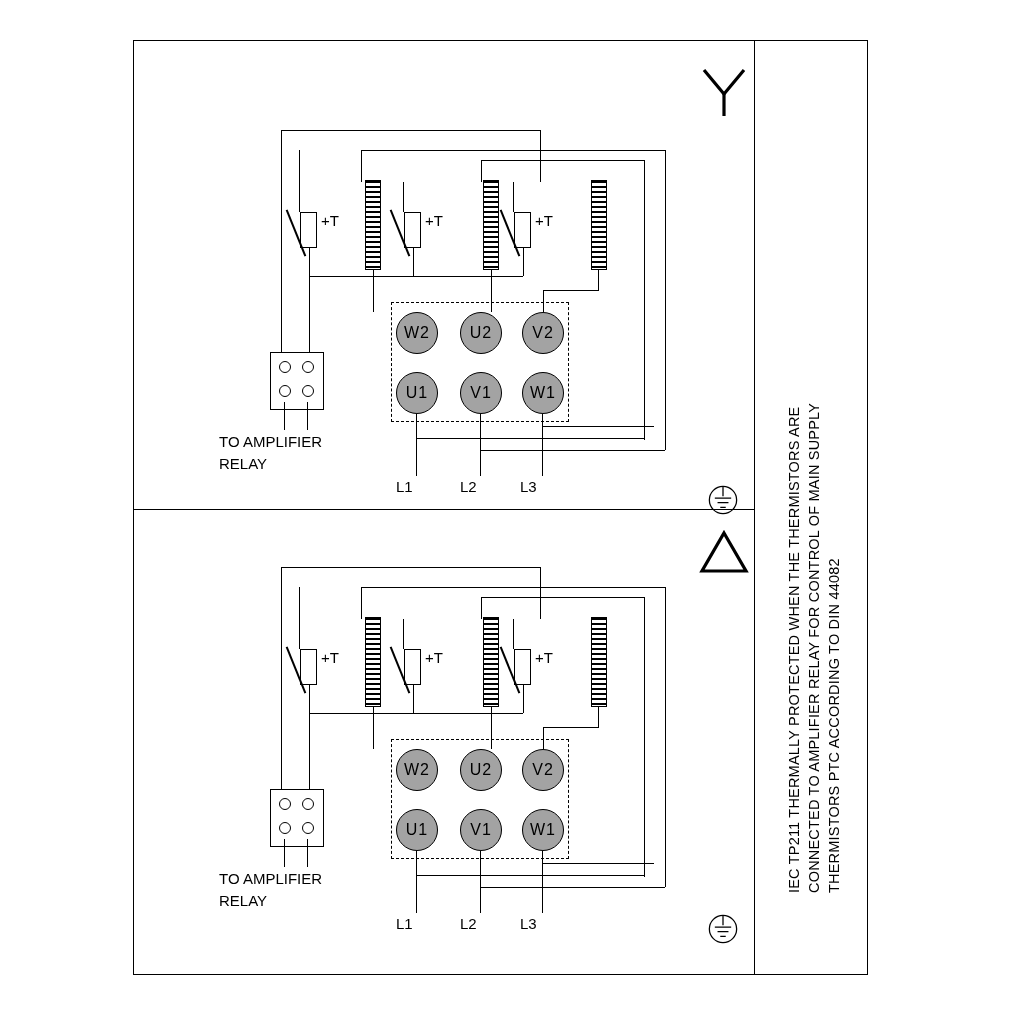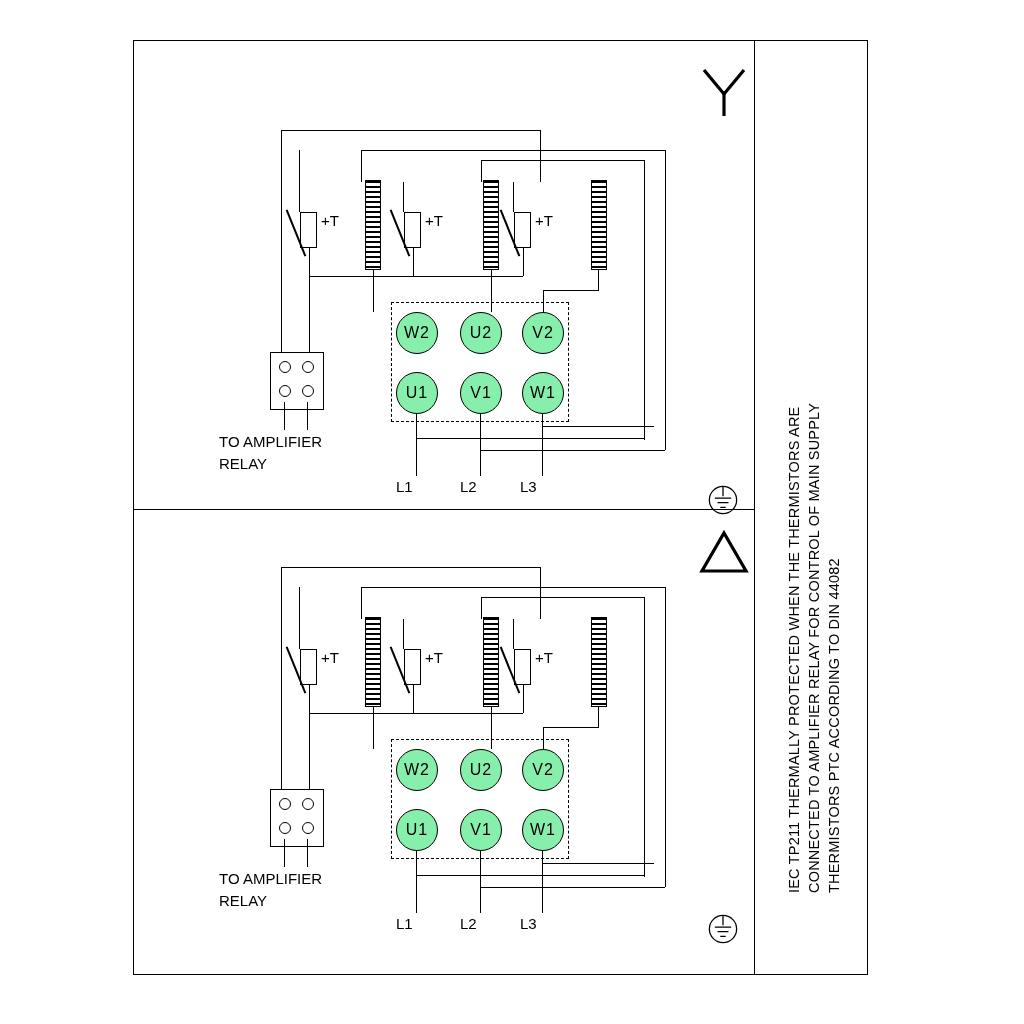--- a/index.html
+++ b/index.html
@@ -36,21 +36,21 @@
   .v { width: 1.3px; }
 
   
   .term {
     position: absolute;
     width: 42px;
     height: 42px;
     border: 1.4px solid #000;
     border-radius: 50%;
     box-sizing: border-box;
-    background: #86efac;
+    background: #a3a3a3;
     font-size: 16px;
     letter-spacing: 1px;
     display: flex;
     align-items: center;
     justify-content: center;
   }
   .dashbox {
     position: absolute;
     border: 1.2px dashed #000;
     box-sizing: border-box;

